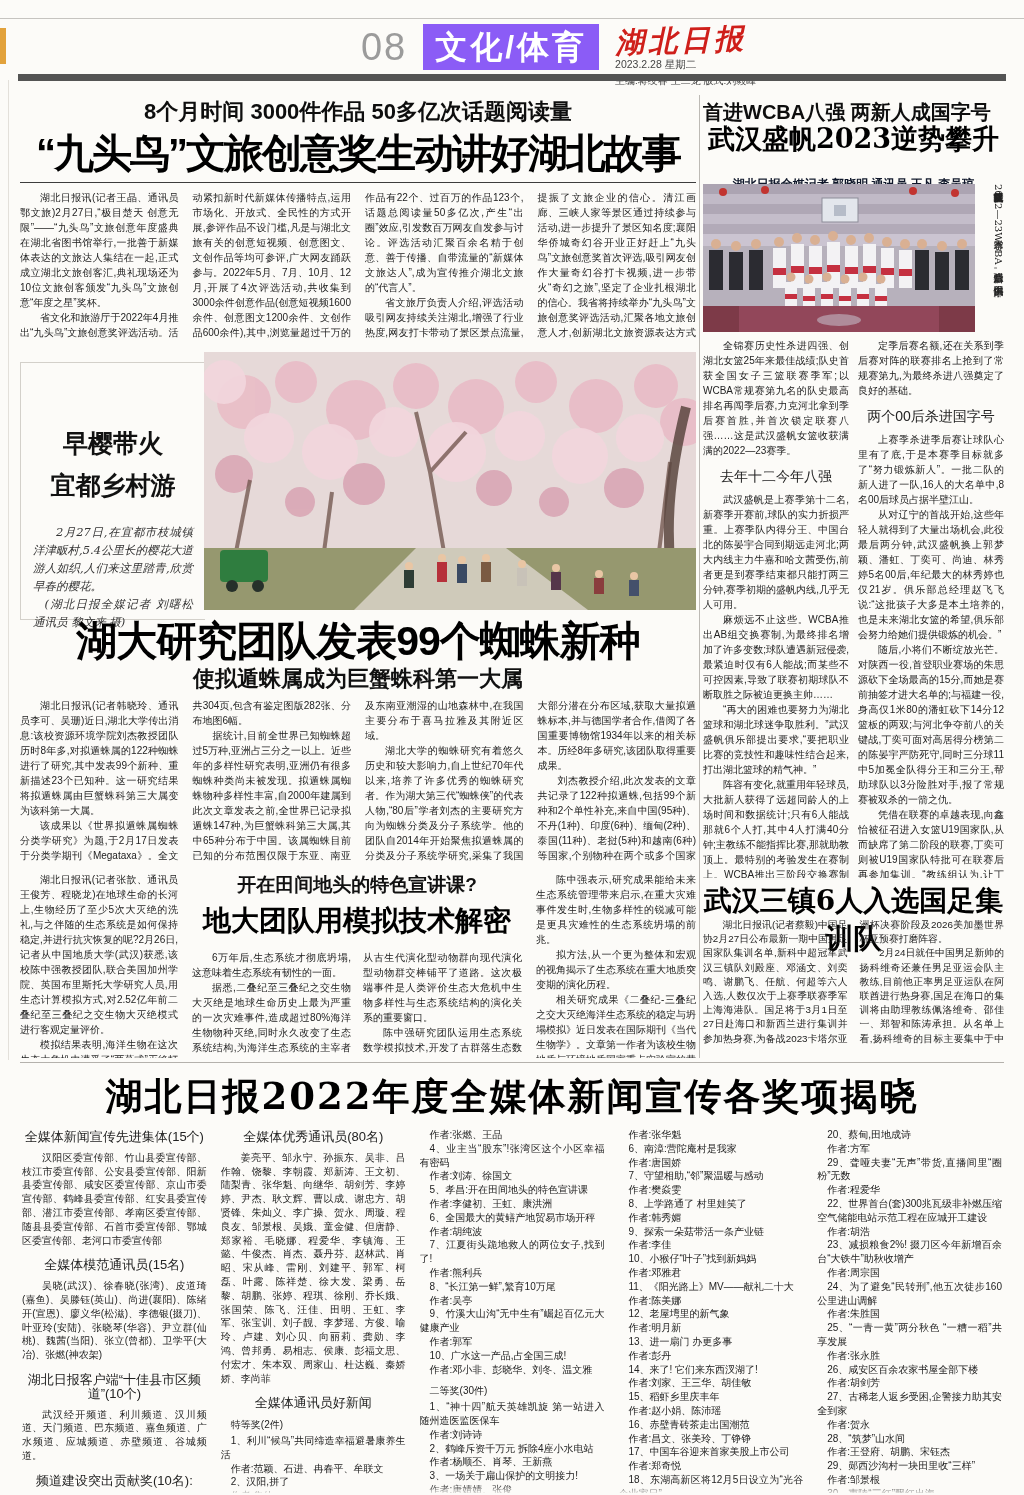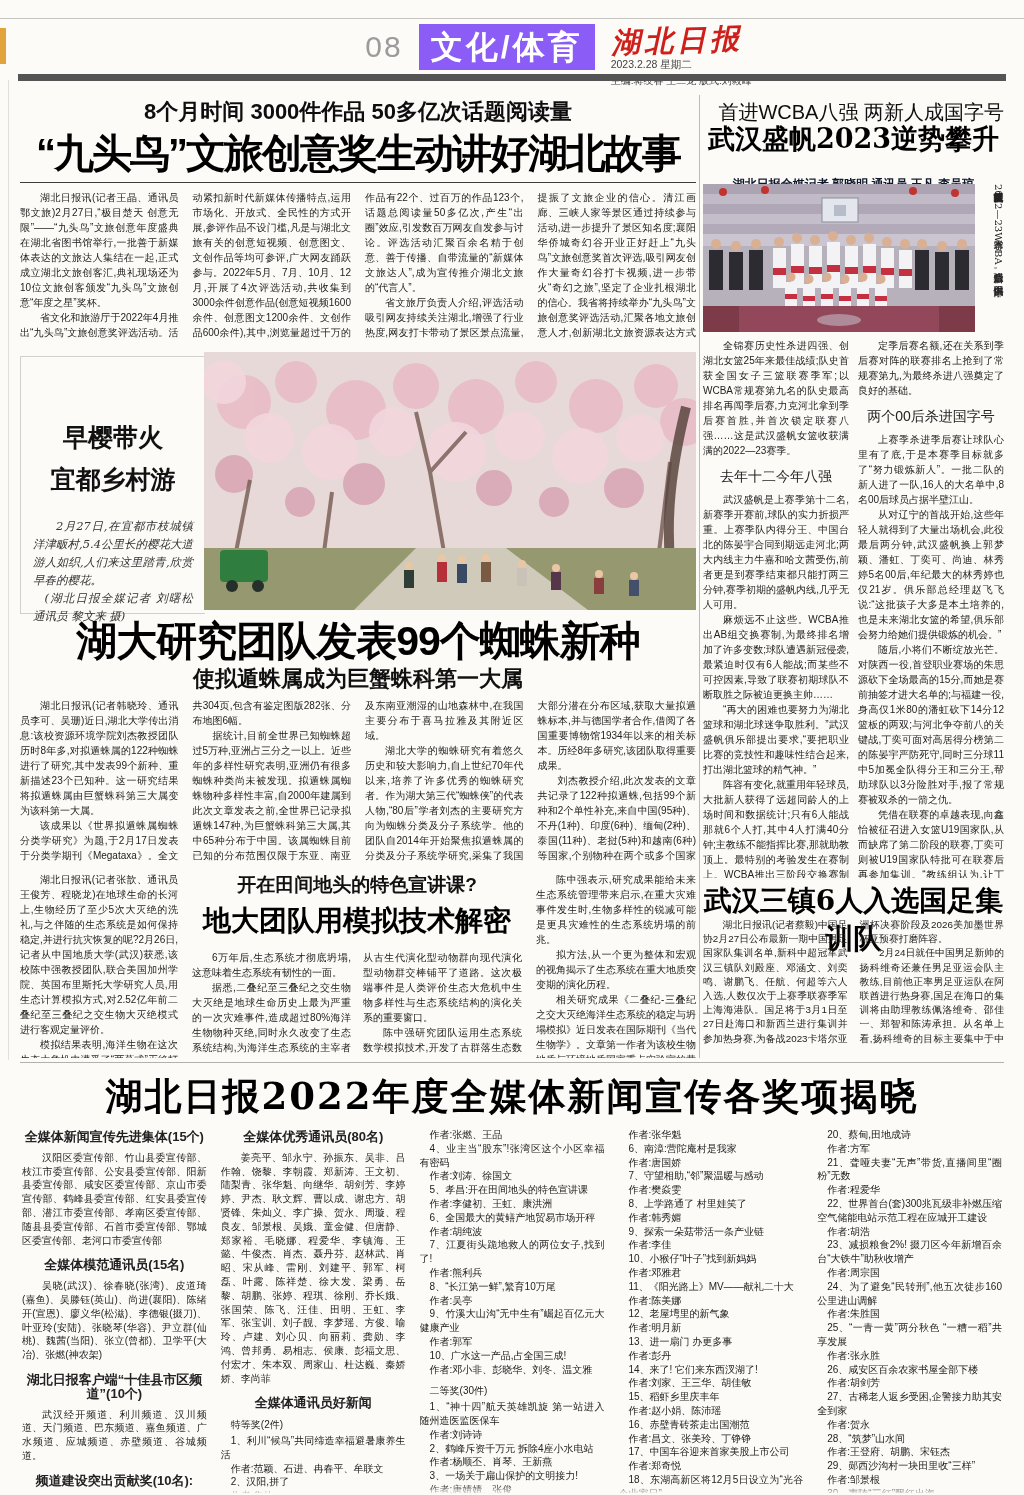--- a/index.html
+++ b/index.html
@@ -4,50 +4,50 @@
 <style>
   html,body{margin:0;padding:0;background:#e9e7e2;}
   .page{position:relative;width:1024px;height:1495px;margin:0 auto;background:#fcfbf8;
         font-family:"Liberation Sans","DejaVu Sans",sans-serif;color:#1b1b1b;overflow:hidden;}
   
   .edge-orange{position:absolute;left:0;top:28px;width:6px;height:36px;background:#e2a23c;}
   .edge-gray{position:absolute;left:8px;top:80px;width:1px;height:980px;background:#e3e0da;}
   .top-rule{position:absolute;left:0;top:18px;width:1024px;height:1px;background:#c6c4c0;}
   .masthead{position:absolute;left:0;top:24px;width:1024px;display:flex;justify-content:center;
             align-items:flex-start;gap:16px;padding-left:150px;box-sizing:border-box;}
-  .pgnum{font-size:30px;line-height:46px;color:#9b9b9b;letter-spacing:2px;margin-left:17px;}
+  .pgnum{font-size:38px;line-height:46px;color:#9b9b9b;letter-spacing:2px;margin-left:17px;}
   .secbox{background:#8b5cf6;color:#fff;font-weight:bold;font-size:32px;line-height:44px;
           padding:1px 12px;letter-spacing:3px;}
   .logoblk{width:215px;}
   .logo{font-family:"DejaVu Serif","Liberation Serif",serif;font-weight:bold;font-style:italic;
         color:#cf1f1a;font-size:29px;line-height:30px;letter-spacing:4px;transform:rotate(-2deg);}
   .dateline{font-size:10.5px;color:#444;margin-top:4px;}
   .staffline{font-size:10px;color:#444;margin-top:2px;}
   .header-bar{position:absolute;left:18px;top:74px;width:988px;height:7px;background:#545454;}
   
   .art{font-size:10px;line-height:15px;text-align:justify;color:#222;overflow:hidden;}
   .blk{margin:0;}
   .blk-p{text-indent:2em;text-align:justify;}
   .blk-li{text-indent:1em;text-align:justify;}
-  .blk-h{text-align:center;font-weight:bold;font-size:13px;margin:11px 0 7px;text-indent:0;}
+  .blk-h{text-align:center;font-weight:normal;font-size:13px;margin:11px 0 7px;text-indent:0;}
   .blk-h:first-child{margin-top:2px;}
   .blk-sh{font-weight:normal;text-indent:1em;margin:8px 0 2px;}
   .cols2{column-count:2;column-gap:12px;}
   .cols4{column-count:4;column-gap:14px;}
   .vline{position:absolute;left:699px;top:95px;width:1px;height:963px;background:#bdbab5;}
   
   .kicker1{position:absolute;left:20px;top:97px;width:676px;text-align:center;
            font-weight:bold;font-size:22px;color:#0e0e0e;}
   .headline1{position:absolute;left:20px;top:126px;width:676px;text-align:center;
              font-weight:900;font-size:40px;letter-spacing:-2px;color:#000;}
   .rule1{position:absolute;left:20px;top:182px;width:676px;height:1px;background:#3d3d3d;}
   .art1{position:absolute;left:20px;top:190px;width:676px;height:156px;}
   
   .photo-story{position:absolute;left:20px;top:352px;width:676px;height:258px;}
-  .cap-box{position:absolute;left:0;top:4px;width:184px;height:256px;border:1px solid #d3d0ca;border-right:none;background:#fcfbf8;}
+  .cap-box{position:absolute;left:0;top:10px;width:184px;height:256px;border:1px solid #d3d0ca;border-right:none;background:#fcfbf8;}
   .cap-title{font-family:"DejaVu Serif","Liberation Serif",serif;font-weight:bold;font-size:25px;
              line-height:42px;text-align:center;margin-top:60px;color:#111;}
   .cap-text{font-family:"DejaVu Serif","Liberation Serif",serif;font-style:italic;font-size:11.5px;
             line-height:18px;padding:16px 12px 0;color:#333;}
   .cap-text .blk-p{text-indent:2em;}
   .photo1{position:absolute;left:184px;top:0;width:492px;height:258px;}
   
   .headline2{position:absolute;left:20px;top:614px;width:676px;text-align:center;
              font-weight:900;font-size:41px;letter-spacing:-1px;color:#000;}
   .subhead2{position:absolute;left:20px;top:664px;width:676px;text-align:center;
@@ -55,22 +55,22 @@
   .art2{position:absolute;left:20px;top:698px;width:676px;height:168px;}
   
   .art3-left{position:absolute;left:20px;top:872px;width:158px;height:186px;}
   .art3-center{position:absolute;left:192px;top:872px;width:330px;height:186px;}
   .kicker3{text-align:center;font-weight:bold;font-size:19px;color:#111;}
   .headline3{text-align:center;font-family:"DejaVu Serif","Liberation Serif",serif;
              font-weight:900;font-size:28px;margin-top:4px;color:#000;}
   .art3c-body{margin-top:10px;height:118px;}
   .art3-right{position:absolute;left:536px;top:872px;width:160px;height:186px;}
   
-  .kicker-bb{position:absolute;left:703px;top:99px;width:301px;text-align:right;
-             font-weight:normal;font-size:20px;color:#0e0e0e;}
+  .kicker-bb{position:absolute;left:703px;top:99px;width:301px;text-align:left;
+             font-weight:bold;font-size:20px;color:#0e0e0e;}
   .headline-bb{position:absolute;left:703px;top:121px;width:301px;text-align:center;
                font-family:"DejaVu Serif","Liberation Serif",serif;font-weight:900;
                font-size:27px;letter-spacing:0px;color:#000;}
   .byline-bb{position:absolute;left:703px;top:176px;width:301px;text-align:center;
              font-size:12px;font-weight:bold;color:#0f172a;}
   .photo-bb{position:absolute;left:703px;top:184px;width:272px;height:148px;}
   .photo-bb-cap{position:absolute;left:979px;top:184px;width:26px;height:148px;
                 writing-mode:vertical-rl;font-family:"DejaVu Serif","Liberation Serif",serif;
                 font-size:10px;line-height:13px;color:#222;}
   .art-bb{position:absolute;left:703px;top:338px;width:301px;height:540px;font-size:9.8px;line-height:14.6px;}
@@ -424,21 +424,21 @@
         <div class="blk blk-li">作者:赵小娟、陈沛瑶</div>
         <div class="blk blk-li">16、赤壁青砖茶走出国潮范</div>
         <div class="blk blk-li">作者:昌文、张美玲、丁铮铮</div>
         <div class="blk blk-li">17、中国车谷迎来首家美股上市公司</div>
         <div class="blk blk-li">作者:郑奇悦</div>
         <div class="blk blk-li">18、东湖高新区将12月5日设立为“光谷企业家日”</div>
       </div>
     <div class="aw-col">
         <div class="blk blk-li">20、蔡甸,田地成诗</div>
         <div class="blk blk-li">作者:方军</div>
-        <div class="blk blk-li">21、聋哑夫妻“无声”带货,直播间里“圈粉”无数</div>
+        <div class="blk blk-li">29、聋哑夫妻“无声”带货,直播间里“圈粉”无数</div>
         <div class="blk blk-li">作者:程爱华</div>
         <div class="blk blk-li">22、世界首台(套)300兆瓦级非补燃压缩空气储能电站示范工程在应城开工建设</div>
         <div class="blk blk-li">作者:胡浩</div>
         <div class="blk blk-li">23、减损粮食2%! 掇刀区今年新增百余台“大铁牛”助秋收增产</div>
         <div class="blk blk-li">作者:周宗国</div>
         <div class="blk blk-li">24、为了避免“民转刑”,他五次徒步160公里进山调解</div>
         <div class="blk blk-li">作者:朱胜国</div>
         <div class="blk blk-li">25、“一青一黄”两分秋色 “一糟一稻”共享发展</div>
         <div class="blk blk-li">作者:张永胜</div>
         <div class="blk blk-li">26、咸安区百余农家书屋全部下楼</div>

